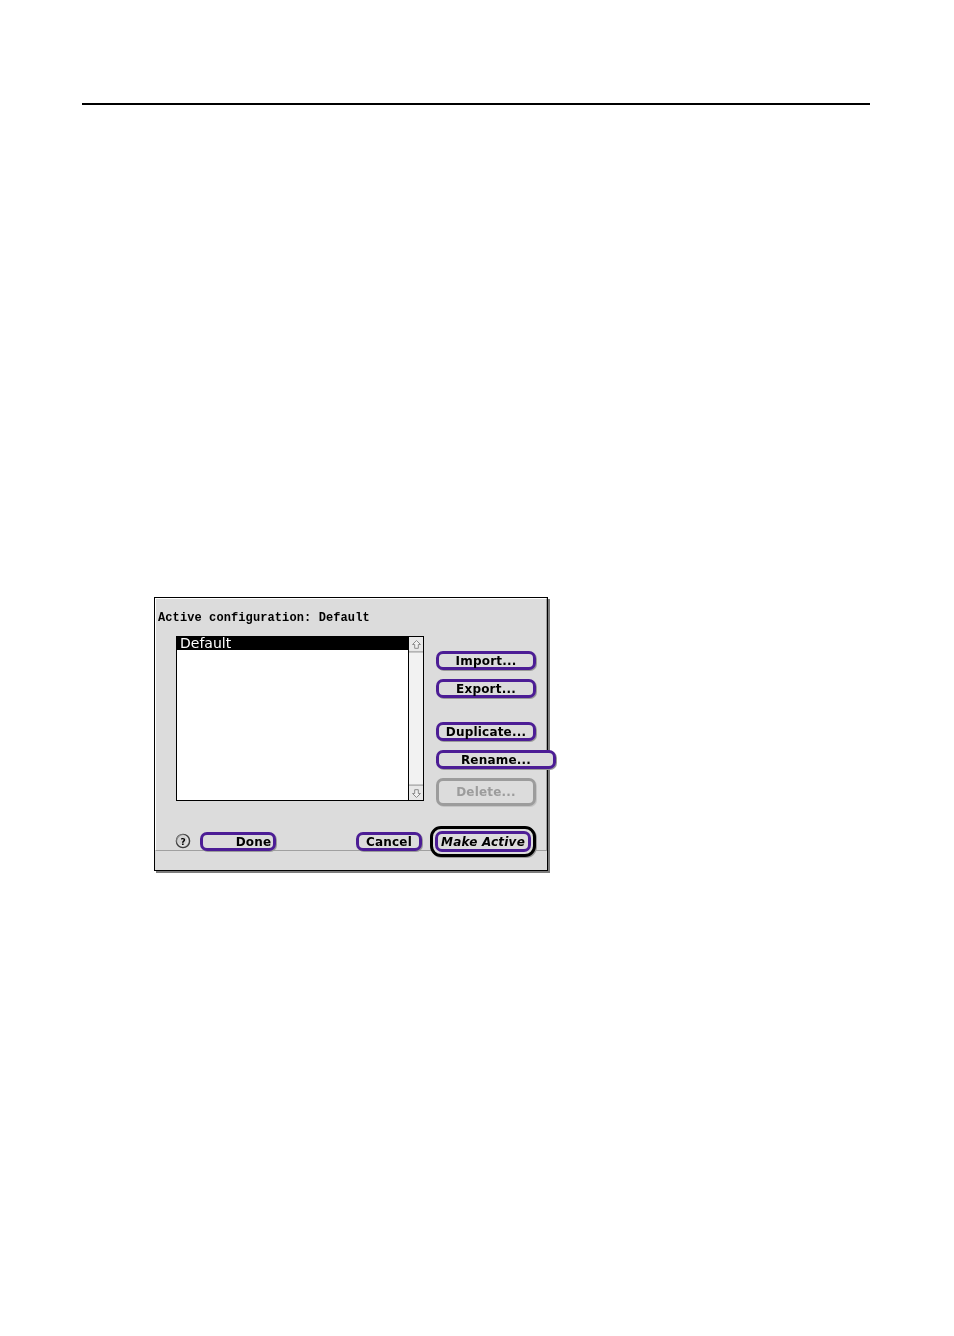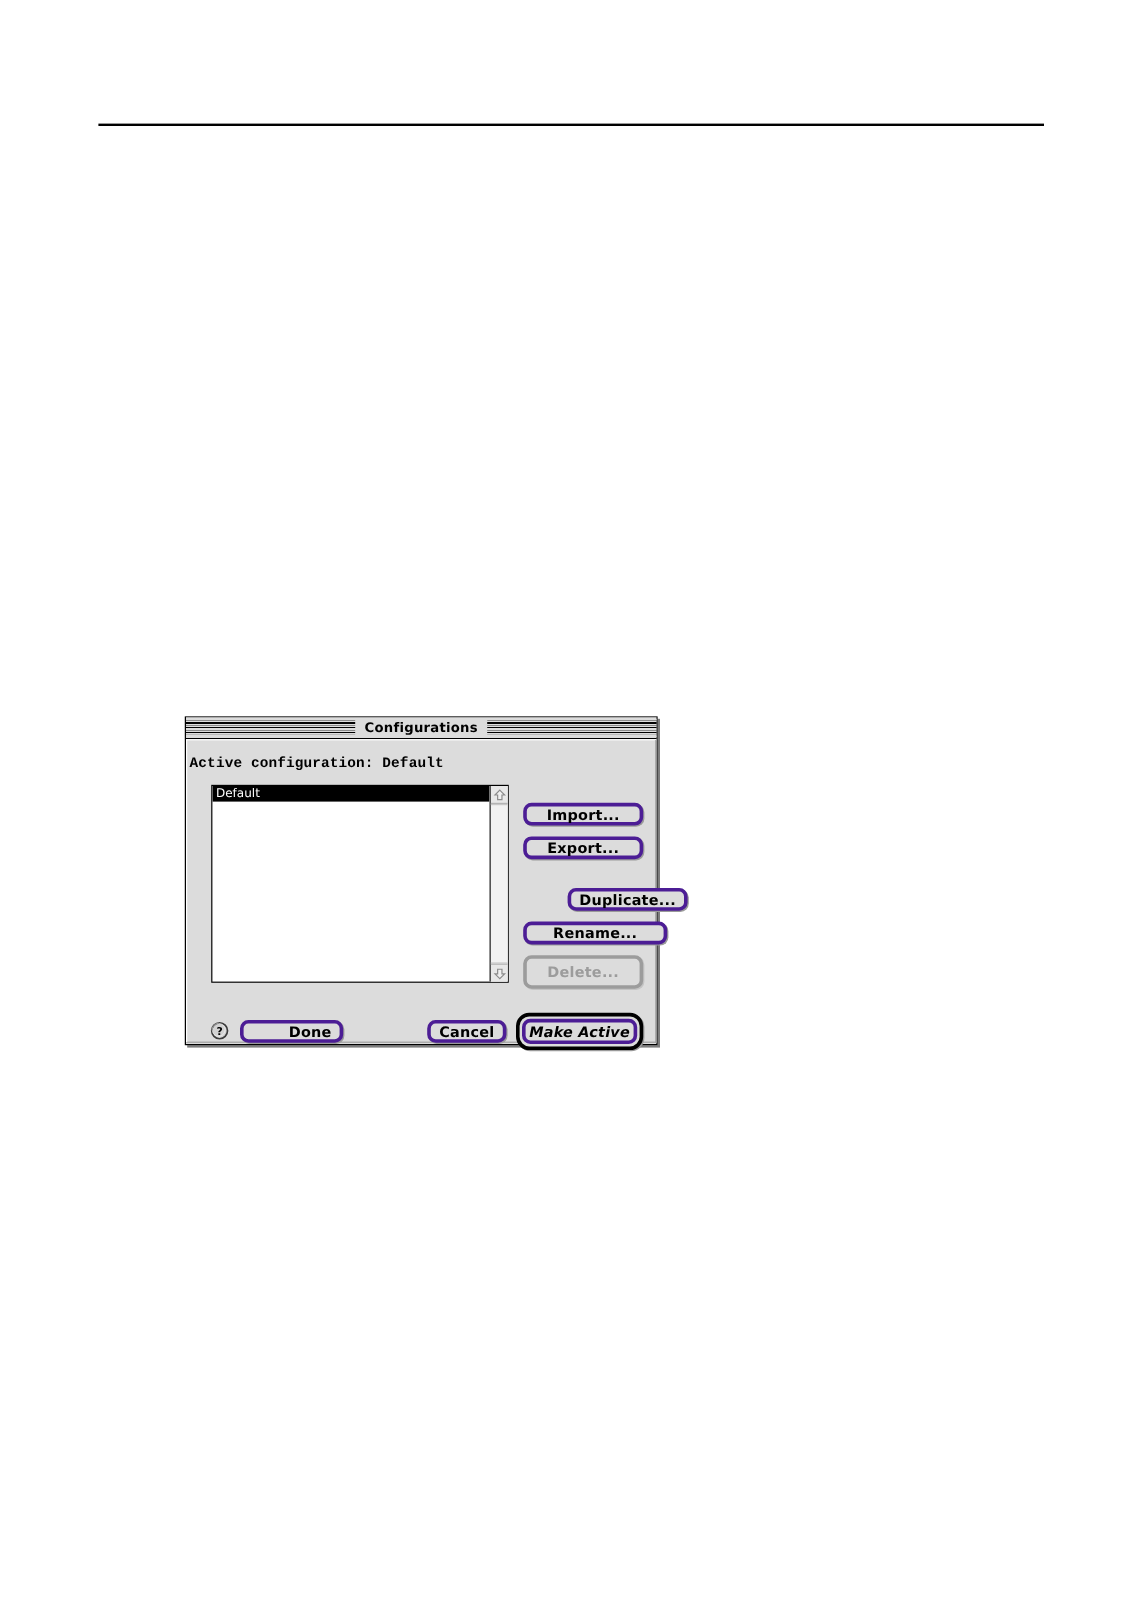--- a/index.html
+++ b/index.html
@@ -122,21 +122,21 @@
   #list-items {
     flex: 1;
     min-width: 0;
     overflow: hidden;
   }
   .list-item {
     height: 13px;
     line-height: 13px;
     padding: 0 3px;
     font-family: "DejaVu Sans", sans-serif;
-    font-size: 10px;
+    font-size: 14px;
     color: #000000;
     white-space: nowrap;
     overflow: hidden;
   }
   .list-item.selected {
     background: #000000;
     color: #ffffff;
   }
 
   
@@ -188,26 +188,26 @@
   }
   .btn.disabled {
     color: #9c9c9c;
     border-color: #9c9c9c;
     box-shadow: 1px 1px 0 0 #c4c4c4;
   }
 
   
   #btn-import   { left: 280px; top: 52px;  width: 100px; height: 19px; }
   #btn-export   { left: 280px; top: 80px;  width: 100px; height: 19px; }
-  #btn-duplicate{ left: 280px; top: 123px; width: 100px; height: 19px; margin-left: 37px; }
+  #btn-duplicate{ left: 280px; top: 123px; width: 100px; height: 19px; }
   #btn-rename   { left: 280px; top: 151px; width: 120px; height: 19px; }
   #btn-review   { left: 280px; top: 179px; width: 100px; height: 28px; }
 
   
-  #btn-done     { left: 44px;  top: 233px; width: 86px;  height: 19px; padding-left: 31px; }
+  #btn-done     { left: 44px;  top: 233px; width: 76px;  height: 19px; padding-left: 31px; }
   #btn-cancel   { left: 200px; top: 233px; width: 66px;  height: 19px; }
 
   
   #btn-default-wrap {
     position: absolute;
     left: 274px;
     top: 227px;
     width: 106px;
     height: 31px;
     box-sizing: border-box;
@@ -236,23 +236,20 @@
   }
   #help-icon svg { display: block; }
 </style>
 </head>
 <body>
 
 <div id="page-rule"></div>
 
 <div id="dialog">
 
-  <div id="titlebar">
-    <span id="title-text">Configurations</span>
-  </div>
 
   <div id="dialog-body">
 
     <div id="active-config-label">Active configuration: Default</div>
 
     <div id="list-box">
       <div id="list-items">
         <div class="list-item selected">Default</div>
       </div>
       <div id="list-scrollbar">

